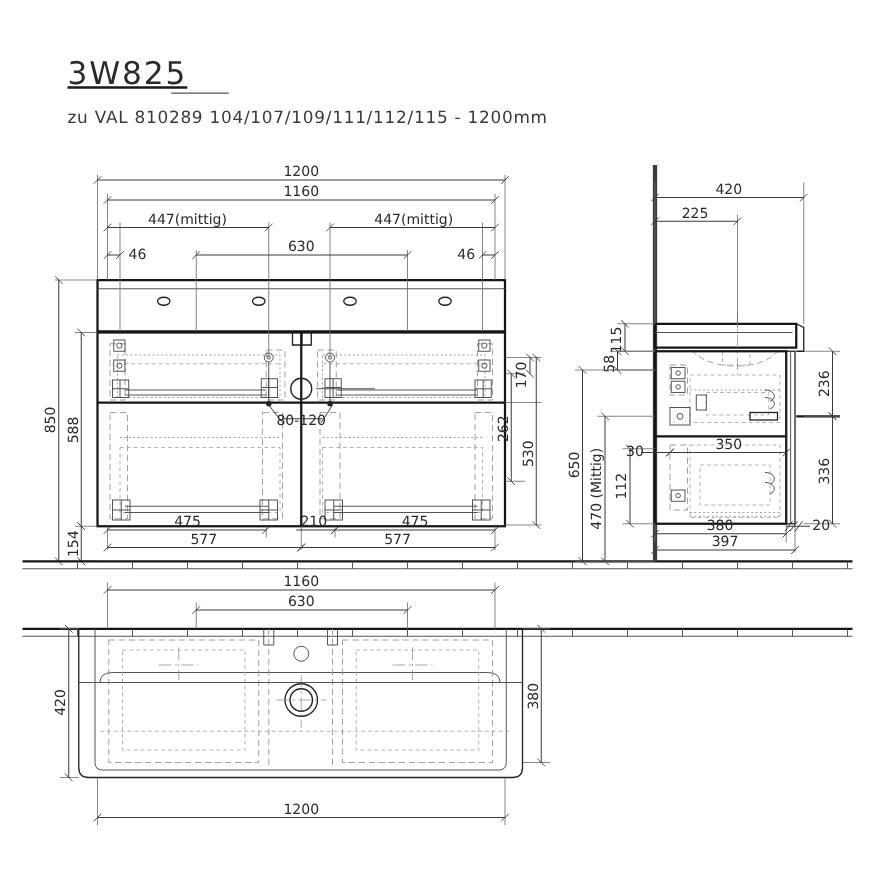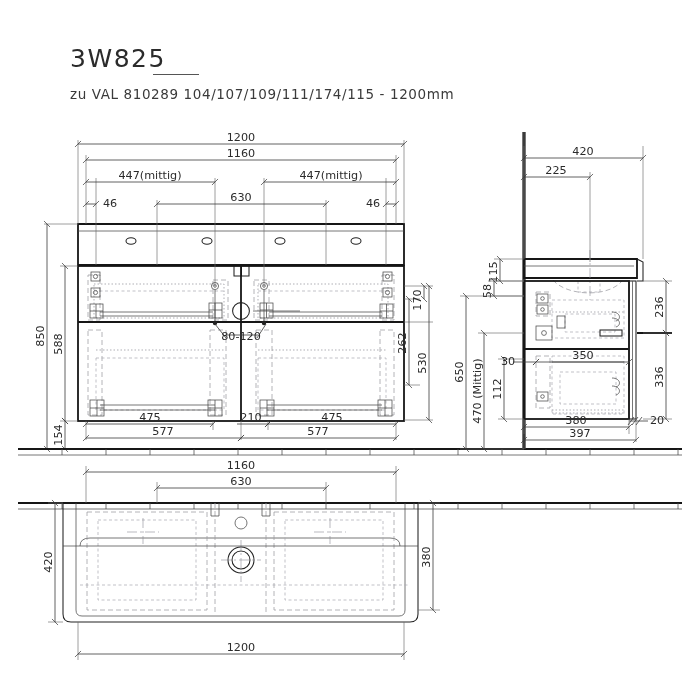--- a/index.html
+++ b/index.html
@@ -3,21 +3,21 @@
 <meta charset="utf-8">
 <title>3W825 Technical Drawing</title>
 <style>
   html,body{margin:0;padding:0;background:#ffffff;}
   body{
     width:700px;height:700px;overflow:hidden;
     font-family:"DejaVu Sans","Liberation Sans",sans-serif;
     color:#1a1a1a;position:relative;
   }
   #sheet{position:absolute;inset:0;width:700px;height:700px;}
-  .title-block{position:absolute;left:70px;top:46px;}
+  .title-block{position:absolute;left:54px;top:46px;text-decoration:underline;}
   .title-main{
     font-family:"DejaVu Sans","Liberation Sans",sans-serif;
     font-size:25px;letter-spacing:1.5px;color:#2b2b2b;font-weight:400;
     line-height:1;white-space:nowrap;
   }
   .title-underline{
     position:absolute;left:83px;top:28px;width:46px;height:0;
     border-bottom:1.6px solid #555;
   }
   .title-sub{
@@ -28,21 +28,21 @@
   text{font-family:"DejaVu Sans","Liberation Sans",sans-serif;fill:#222;}
 </style>
 </head>
 <body>
 
 <div id="sheet">
 
   <div class="title-block">
     <div class="title-main">3W825</div>
     <div class="title-underline"></div>
-    <div class="title-sub">zu VAL 810289 104/107/109/111/174/115 - 1200mm</div>
+    <div class="title-sub">zu VAL 810289 104/107/109/111/112/115 - 1200mm</div>
   </div>
 
   <svg width="700" height="700" viewBox="0 0 700 700">
     <defs>
       <style>
         .ln{stroke:#222;fill:none;stroke-width:1.05;}
         .ln-thick{stroke:#161616;fill:none;stroke-width:1.8;}
         .ln-wall{stroke:#3b3b3b;fill:none;stroke-width:3.4;}
         .ln-thin{stroke:#4a4a4a;fill:none;stroke-width:0.75;}
         .dim{stroke:#3a3a3a;fill:none;stroke-width:0.8;}

